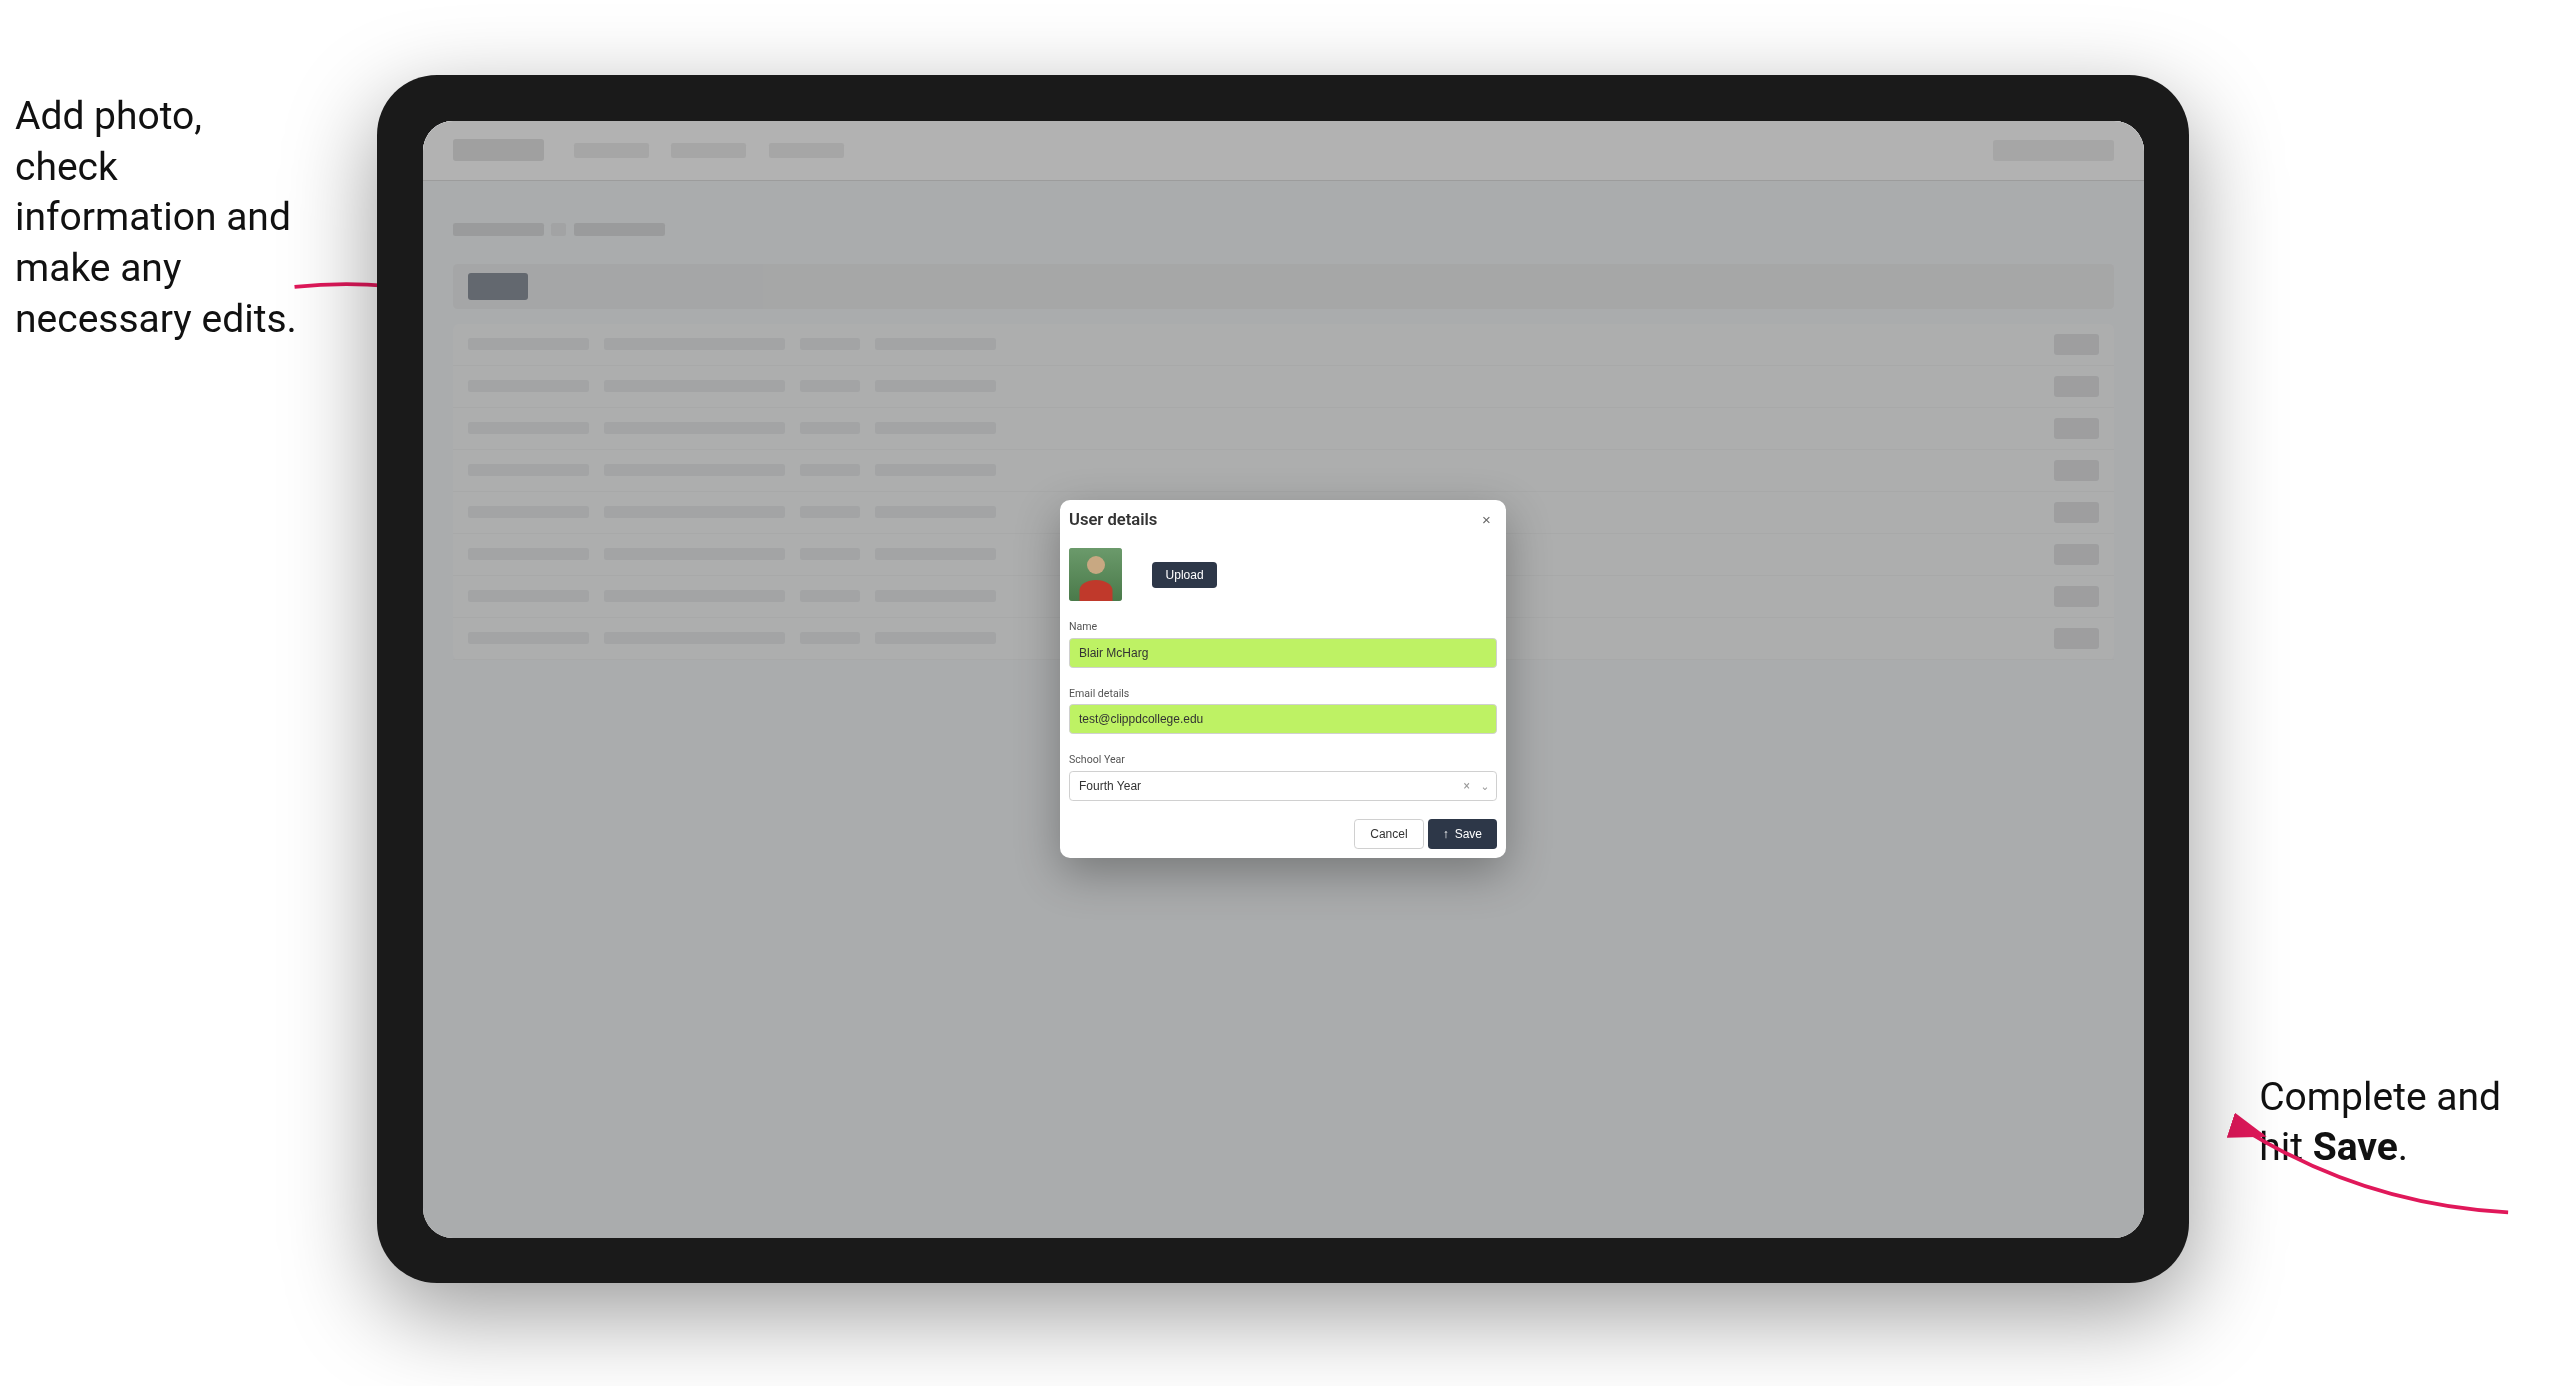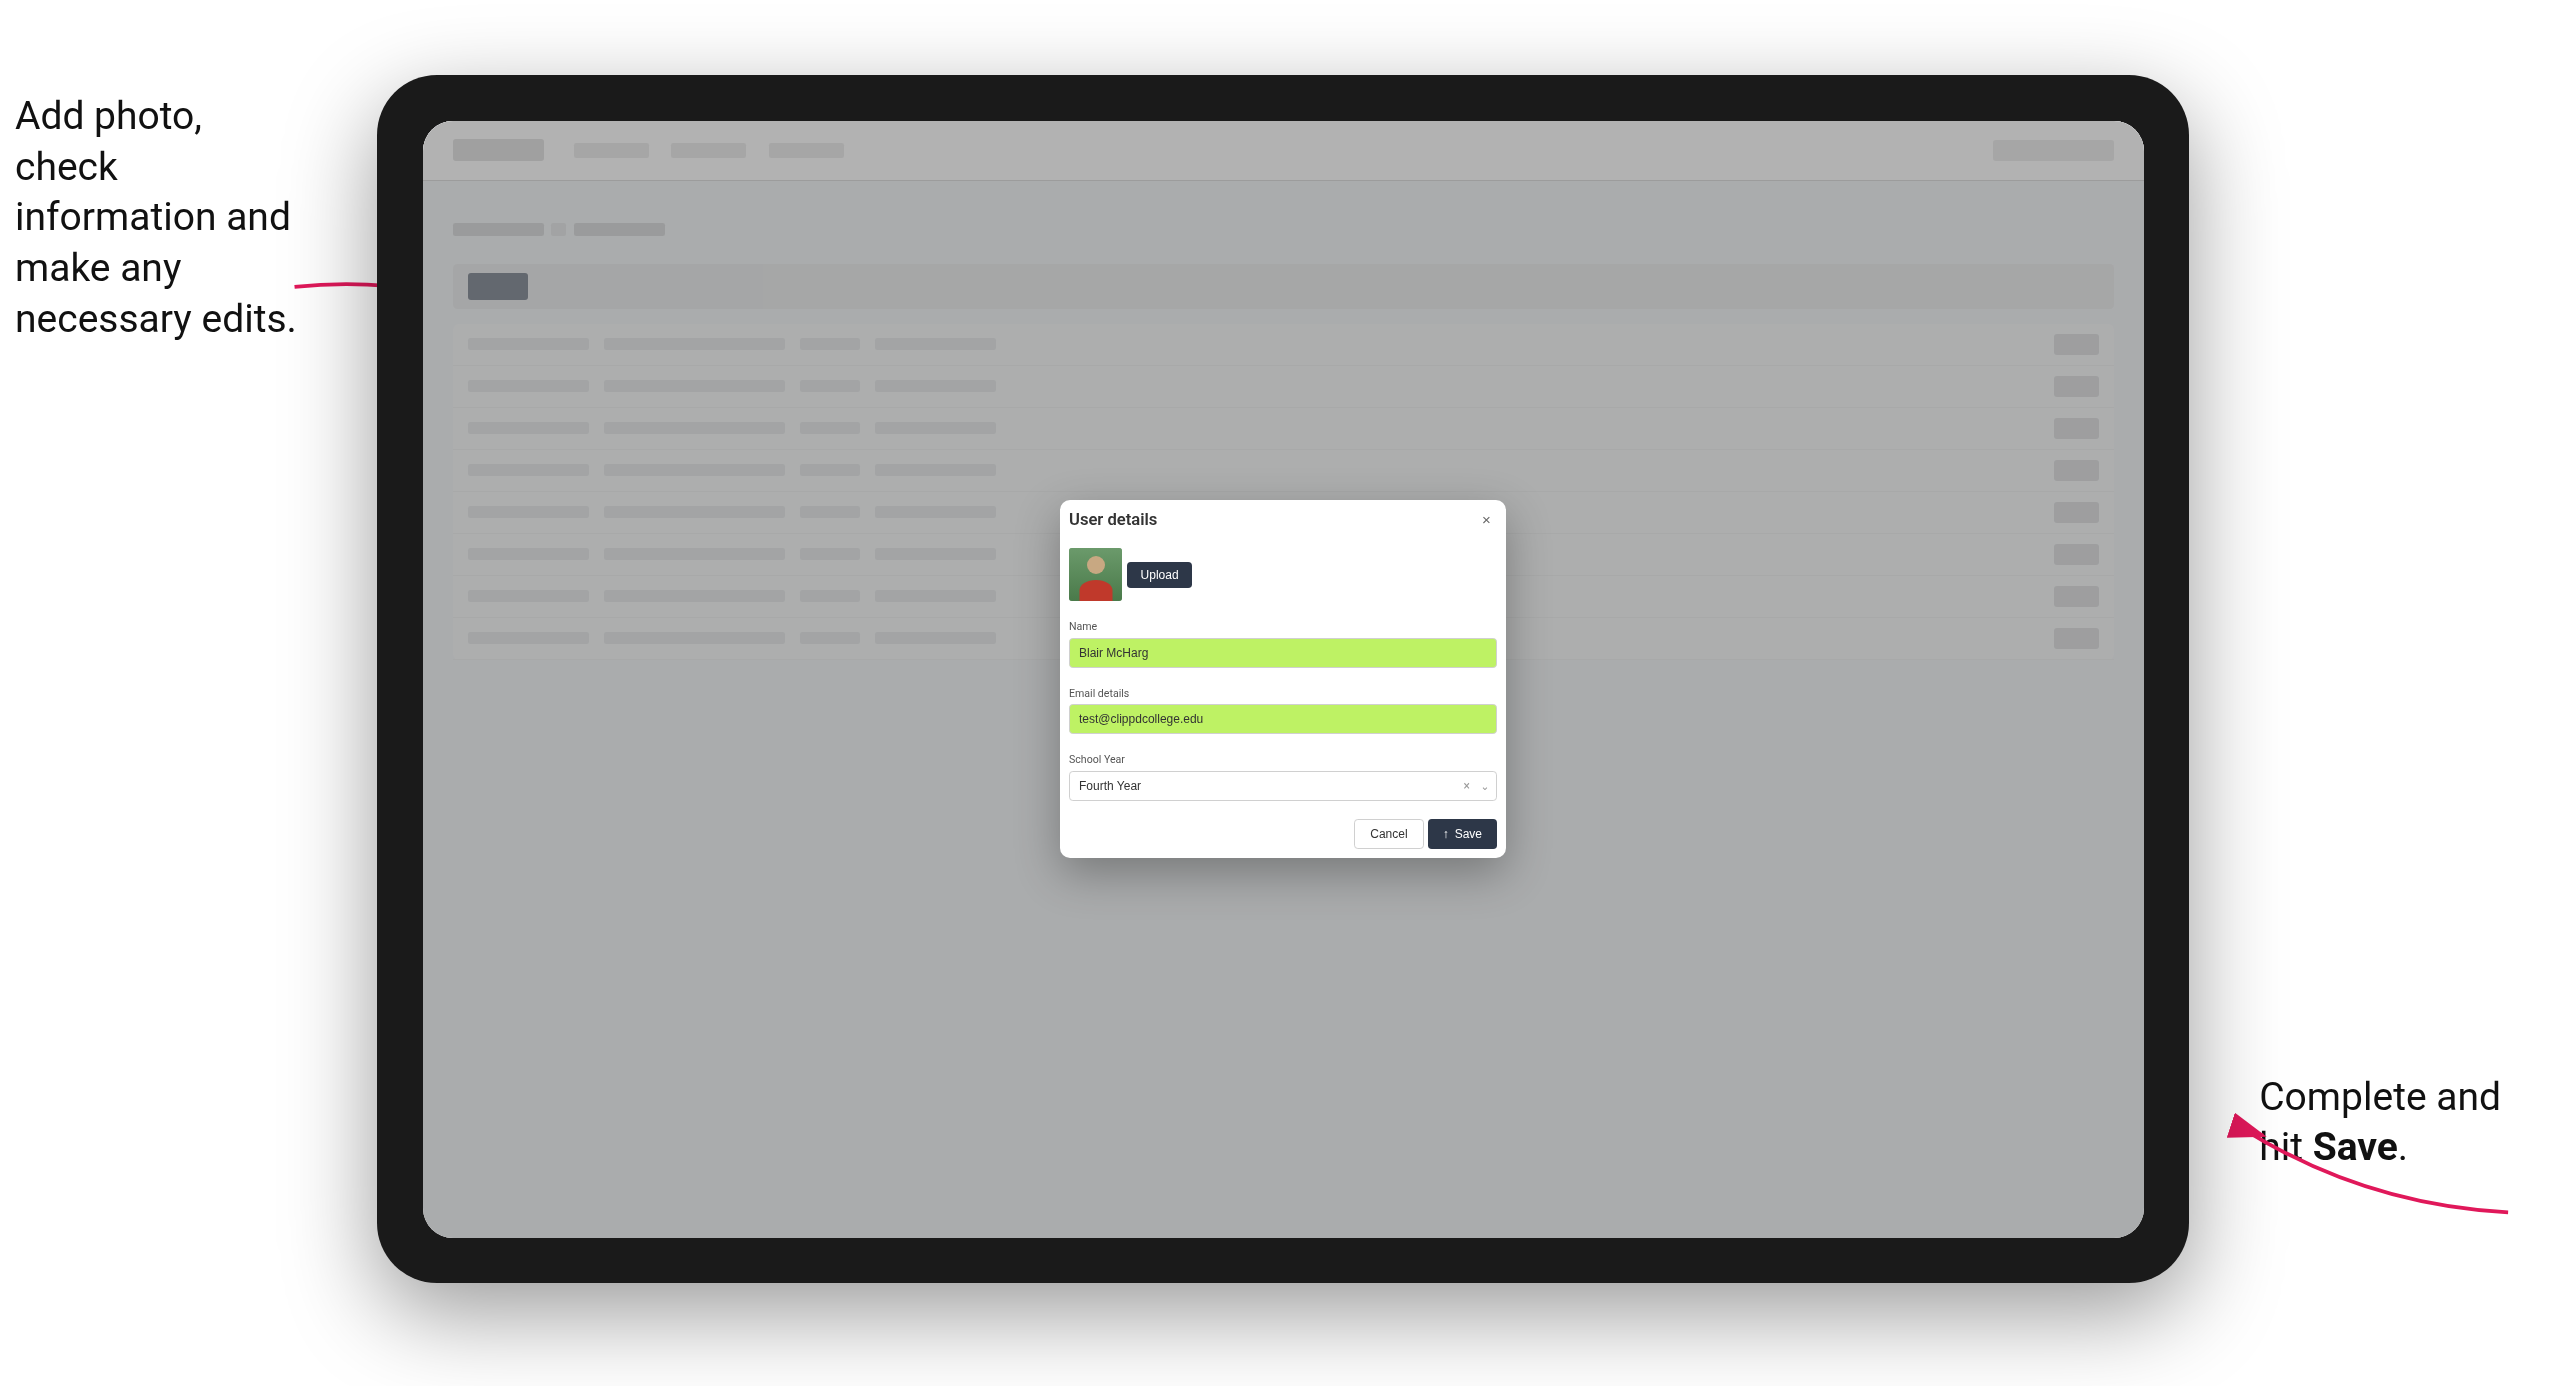--- a/index.html
+++ b/index.html
@@ -242,21 +242,21 @@
       color: #666;
       font-size: 15px;
       background: none;
       border: none;
     }
 
     
     .photo-section {
       display: flex;
       align-items: center;
-      gap: 5px;
+      gap: 30px;
       margin-bottom: 18px;
     }
 
     .photo-thumb {
       width: 53px;
       height: 53px;
       border-radius: 3px;
       overflow: hidden;
       background: #8aad8a;
       display: flex;

